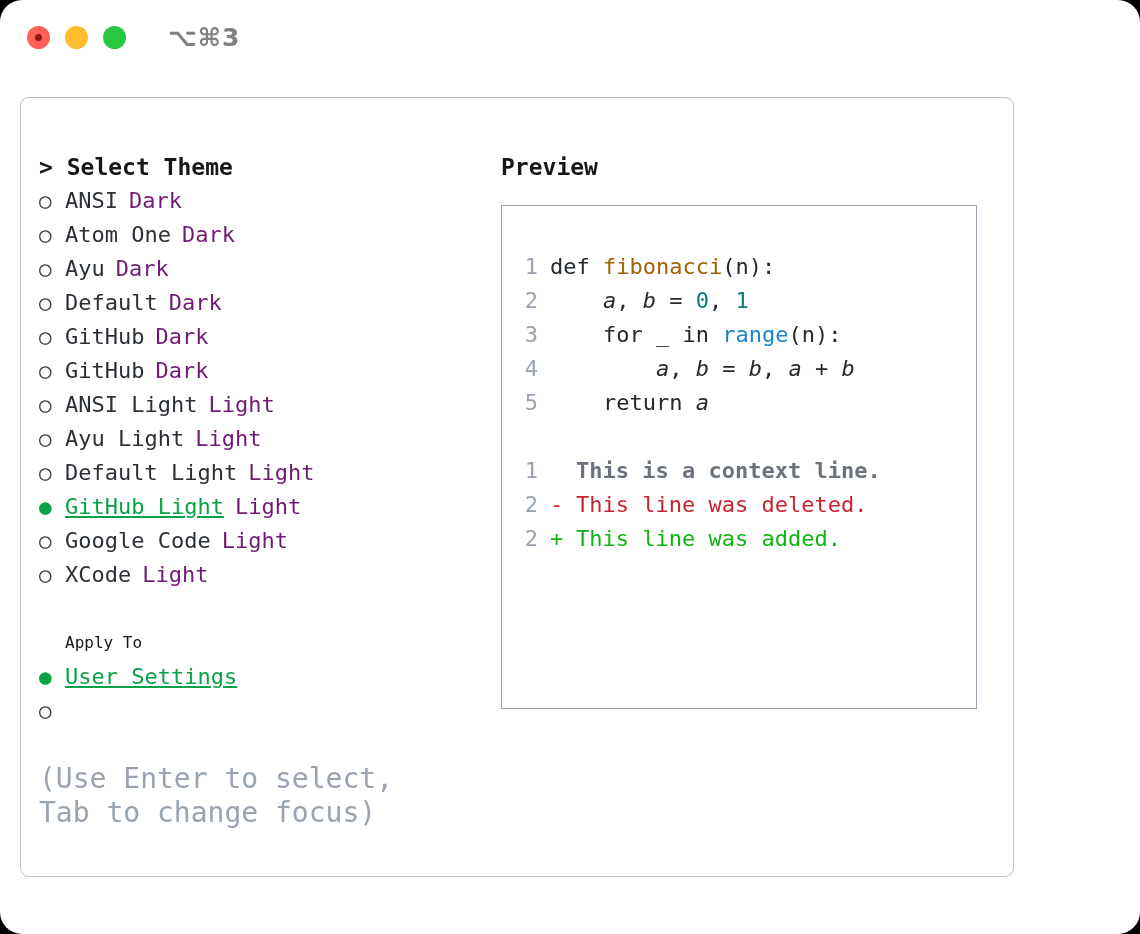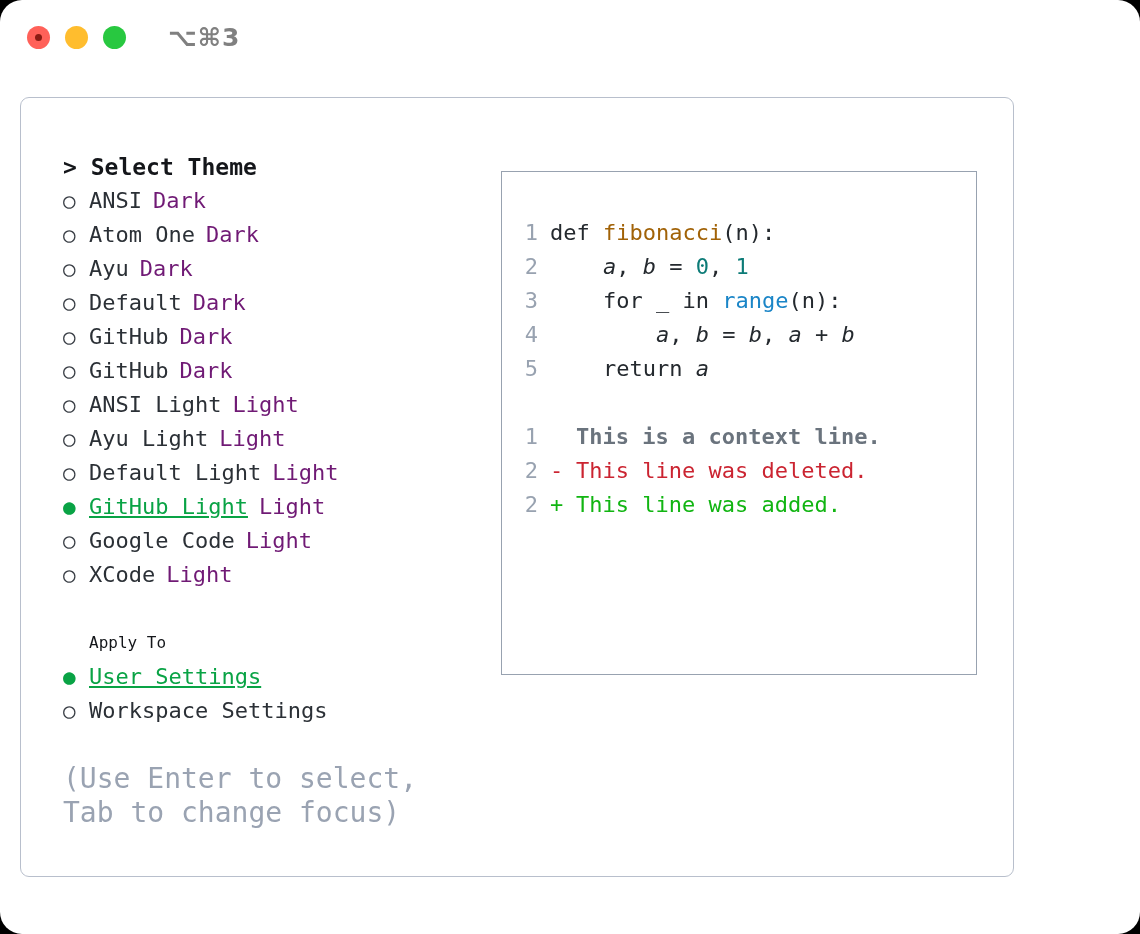--- a/index.html
+++ b/index.html
@@ -84,21 +84,20 @@
     box-sizing: border-box;
     background: #ffffff;
   }
 
   
   .left-col {
     position: absolute;
     left: 18px;
     top: 52px;
     width: 440px;
-    margin-left: 24px;
   }
 
   .section-title {
     font-size: 23px;
     font-weight: 700;
     color: #14161a;
     line-height: 34px;
     white-space: pre;
     letter-spacing: 0px;
   }
@@ -235,27 +234,28 @@
           <div class="opt-row"><span class="marker sel">●</span><span class="opt-label sel">GitHub Light</span><span class="opt-cat">Light</span></div>
           <div class="opt-row"><span class="marker">○</span><span class="opt-label">Google Code</span><span class="opt-cat">Light</span></div>
           <div class="opt-row"><span class="marker">○</span><span class="opt-label">XCode</span><span class="opt-cat">Light</span></div>
         </div>
 
       <div class="spacer-sm"></div>
 
       <div class="apply-title">Apply To</div>
       <div id="apply-list">
           <div class="opt-row"><span class="marker sel">●</span><span class="opt-label sel">User Settings</span></div>
-          <div class="opt-row"><span class="marker">○</span><span class="opt-label">Workspace Settings</span></div>
+          <div class="opt-row"><span class="marker">○</span></div>
         </div>
 
       <div class="hint">(Use Enter to select, Tab to change focus)</div>
     </div>
 
     <div class="right-col">
+      <div class="preview-title">Preview</div>
       <div class="preview-box">
         <div id="code-block">
             <div class="code-line"><span class="gutter">1</span><span class="code-text"><span class="tok-plain">def </span><span class="tok-fn">fibonacci</span><span class="tok-plain">(n):</span></span></div>
             <div class="code-line"><span class="gutter">2</span><span class="code-text"><span class="tok-plain">    </span><span class="tok-var">a</span><span class="tok-plain">, </span><span class="tok-var">b</span><span class="tok-plain"> = </span><span class="tok-num">0</span><span class="tok-plain">, </span><span class="tok-num">1</span></span></div>
             <div class="code-line"><span class="gutter">3</span><span class="code-text"><span class="tok-plain">    for _ in </span><span class="tok-call">range</span><span class="tok-plain">(n):</span></span></div>
             <div class="code-line"><span class="gutter">4</span><span class="code-text"><span class="tok-plain">        </span><span class="tok-var">a</span><span class="tok-plain">, </span><span class="tok-var">b</span><span class="tok-plain"> = </span><span class="tok-var">b</span><span class="tok-plain">, </span><span class="tok-var">a</span><span class="tok-plain"> + </span><span class="tok-var">b</span></span></div>
             <div class="code-line"><span class="gutter">5</span><span class="code-text"><span class="tok-plain">    return </span><span class="tok-var">a</span></span></div>
           </div>
         <div class="diff-gap"></div>
         <div id="diff-block">

